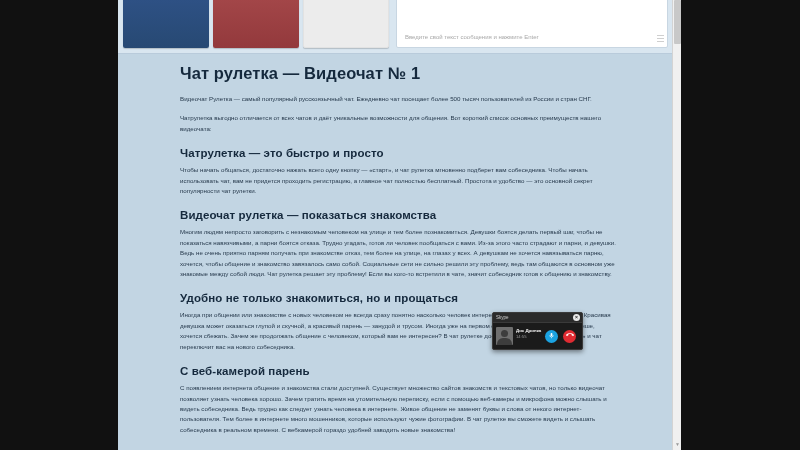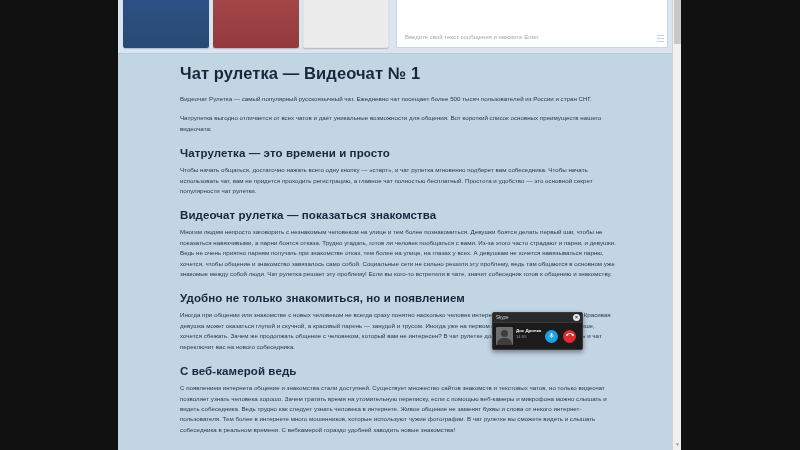--- a/index.html
+++ b/index.html
@@ -150,30 +150,30 @@
       </div>
     </div>
 
     <div class="article">
 
       <h1 class="title">Чат рулетка — Видеочат № 1</h1>
 
       <p class="body">Видеочат Рулетка — самый популярный русскоязычный чат. Ежедневно чат посещает более 500 тысяч пользователей из России и стран СНГ.</p>
       <p class="body">Чатрулетка выгодно отличается от всех чатов и даёт уникальные возможности для общения. Вот короткий список основных преимуществ нашего видеочата:</p>
 
-      <h2 class="sub">Чатрулетка — это времени и просто</h2>
+      <h2 class="sub">Чатрулетка — это быстро и просто</h2>
       <p class="body">Чтобы начать общаться, достаточно нажать всего одну кнопку — «старт», и чат рулетка мгновенно подберет вам собеседника. Чтобы начать использовать чат, вам не придется проходить регистрацию, а главное чат полностью бесплатный. Простота и удобство — это основной секрет популярности чат рулетки.</p>
 
       <h2 class="sub">Видеочат рулетка — показаться знакомства</h2>
       <p class="body">Многим людям непросто заговорить с незнакомым человеком на улице и тем более познакомиться. Девушки боятся делать первый шаг, чтобы не показаться навязчивыми, а парни боятся отказа. Трудно угадать, готов ли человек пообщаться с вами. Из-за этого часто страдают и парни, и девушки. Ведь не очень приятно парням получать при знакомстве отказ, тем более на улице, на глазах у всех. А девушкам не хочется навязываться парню, хочется, чтобы общение и знакомство завязалось само собой. Социальные сети не сильно решили эту проблему, ведь там общаются в основном уже знакомые между собой люди. Чат рулетка решает эту проблему! Если вы кого-то встретили в чате, значит собеседник готов к общению и знакомству.</p>
 
-      <h2 class="sub">Удобно не только знакомиться, но и появлением</h2>
+      <h2 class="sub">Удобно не только знакомиться, но и прощаться</h2>
       <p class="body">Иногда при общении или знакомстве с новых человеком не всегда сразу понятно насколько человек интересен, умён, остроумен и прочее. Красивая девушка может оказаться глупой и скучной, а красивый парень — занудой и трусом. Иногда уже на первом свидании, узнав человека получше, хочется сбежать. Зачем же продолжать общение с человеком, который вам не интересен? В чат рулетке достаточно нажать кнопку «далее» и чат переключит вас на нового собеседника.</p>
 
-      <h2 class="sub">С веб-камерой ведь</h2>
+      <h2 class="sub">С веб-камерой парень</h2>
       <p class="body">С появлением интернета общение и знакомства стали доступней. Существует множество сайтов знакомств и текстовых чатов, но только видеочат позволяет узнать человека хорошо. Зачем тратить время на утомительную переписку, если с помощью веб-камеры и микрофона можно слышать и видеть собеседника. Ведь трудно как следует узнать человека в интернете. Живое общение не заменят буквы и слова от некого интернет-пользователя. Тем более в интернете много мошенников, которые используют чужие фотографии. В чат рулетке вы сможете видеть и слышать собеседника в реальном времени. С вебкамерой гораздо удобней заводить новые знакомства!</p>
 
     </div>
 
     <div class="skype">
       <div class="skype-titlebar">
         <span class="skype-title">Skype</span>
         <span class="skype-close">×</span>
       </div>
       <div class="skype-body">

